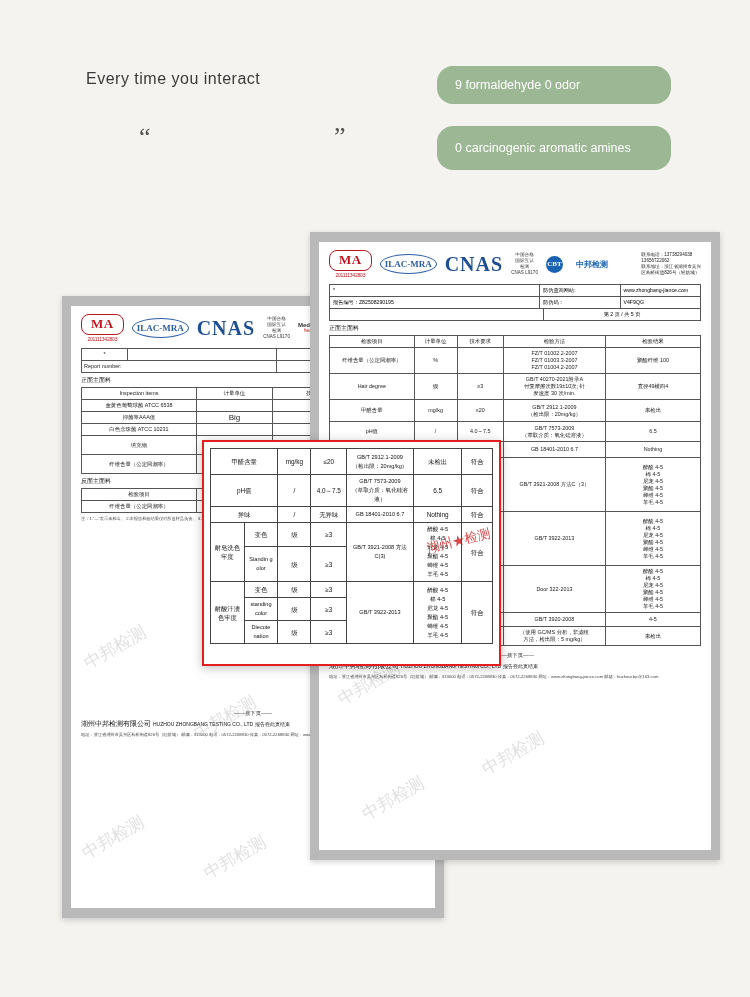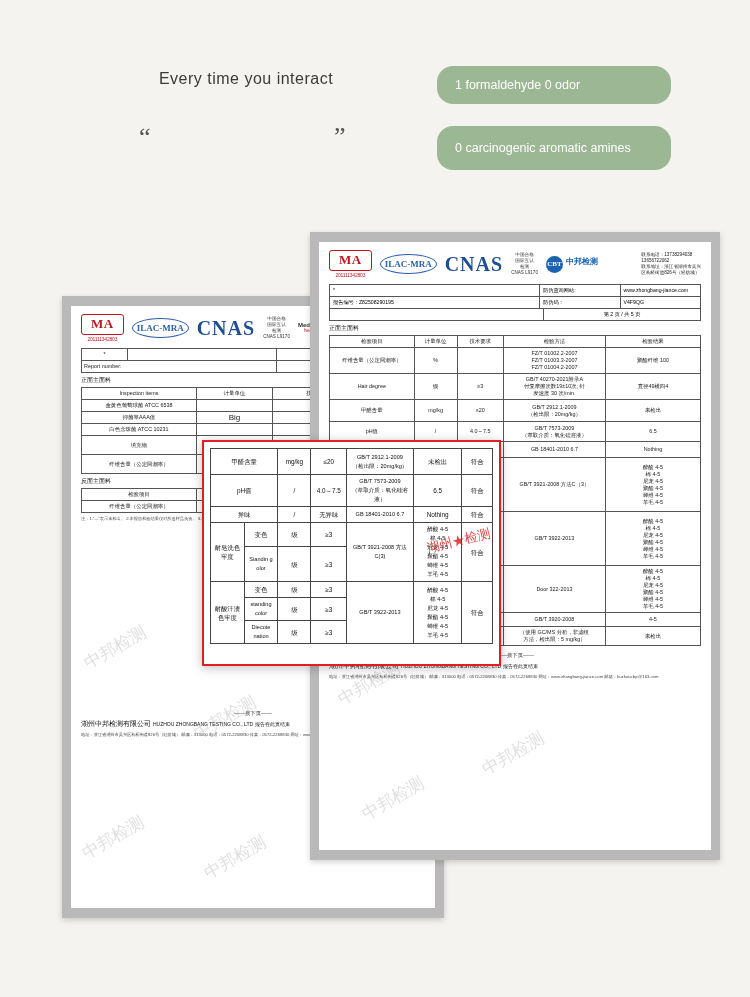--- a/index.html
+++ b/index.html
@@ -20,21 +20,20 @@
     position: absolute;
     left: 86px;
     top: 68px;
     width: 320px;
     color: #3a3a3a;
   }
   .headline .line1 {
     font-size: 16px;
     line-height: 22px;
     letter-spacing: 0.5px;
-    text-align: center;
   }
   .headline .line2 {
     margin-top: 14px;
     margin-left: 24px;
     font-size: 15px;
     line-height: 20px;
     letter-spacing: 0.5px;
   }
   .quote {
     position: absolute;
@@ -79,21 +78,21 @@
 
   
   .logorow {
     display: flex;
     align-items: center;
     gap: 8px;
     padding: 8px 10px 4px 10px;
   }
   .logo-ma {
     border: 1.6px solid #c2161e;
-    border-radius: 3px;
+    border-radius: 8px;
     color: #c2161e;
     font-weight: bold;
     font-size: 13px;
     padding: 1px 9px 2px 9px;
     font-family: "Liberation Serif", serif;
     letter-spacing: 0.5px;
   }
   .logo-sub {
     font-size: 5px;
     color: #c2161e;
@@ -120,21 +119,22 @@
     letter-spacing: 1px;
   }
   .tiny {
     font-size: 4.6px;
     color: #333;
     line-height: 6px;
   }
   .tiny.c { text-align: center; }
   .cbt {
     display: flex;
-    gap: 3px;
+    align-items: center;
+    gap: 13px;
   }
   .cbt-mark {
     width: 17px; height: 17px;
     border-radius: 50%;
     background: #1a63b4;
     color: #fff;
     font-size: 7px;
     font-weight: bold;
     display: flex; align-items: center; justify-content: center;
     font-family: "Liberation Serif", serif;
@@ -261,21 +261,21 @@
 </head>
 <body>
 
 <div class="headline">
   <div class="line1">Every time you interact</div>
 </div>
 <div class="quote open">“</div>
 <div class="quote close">”</div>
 
 <div class="badge b1">
-  <span>1 formaldehyde 0 odor</span>
+  <span>9 formaldehyde 0 odor</span>
 </div>
 <div class="badge b2">
   <span>0 carcinogenic aromatic amines</span>
 </div>
 
 <div class="sheet sheet-left">
   <div class="paper">
 
     <div class="logorow">
       <div class="logo-block">

